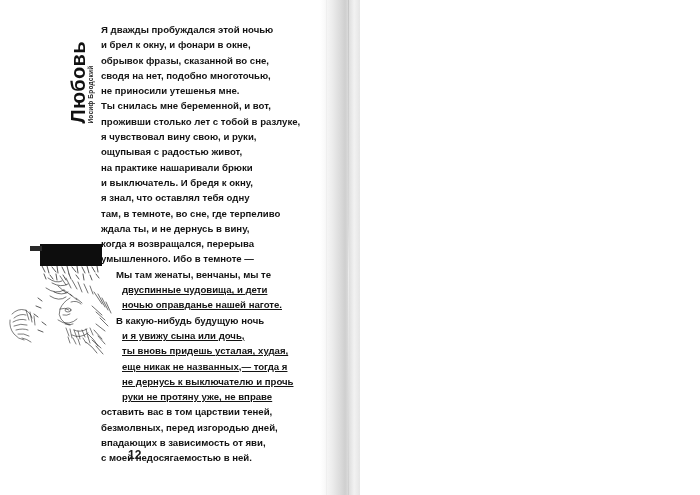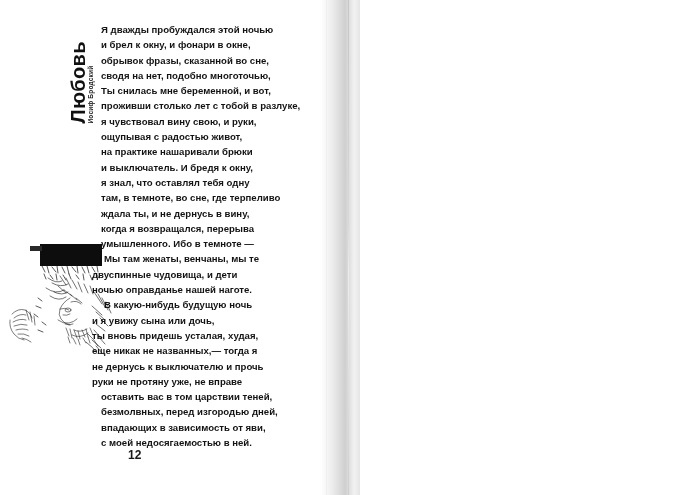--- a/index.html
+++ b/index.html
@@ -54,22 +54,22 @@
   }
 
   
   #poem{
     position:absolute;left:92px;top:22px;width:226px;
     font-size:9.6px;line-height:15.3px;color:#131313;
     font-weight:600;
   }
   #poem .ln{white-space:nowrap;}
   #poem .ind0{margin-left:9px;}
-  #poem .ind1{margin-left:12px;}
-  #poem .ind2{}
+  #poem .ind1{margin-left:24px;}
+  #poem .ind2{margin-left:30px;text-decoration:underline;}
 
   
   #page-number{
     position:absolute;left:128px;top:448px;
     font-size:12px;color:#1a1a1a;font-weight:600;
   }
 
   
   .sketch{position:absolute;}
   #left-sketch{left:8px;top:236px;width:112px;height:126px;}
@@ -86,20 +86,21 @@
     <div id="title-block">
       <div id="vtitle">Любовь</div>
       <div id="vauthor">Иосиф Бродский</div>
     </div>
 
     <div id="poem">
         <div class="ln ind0">Я дважды пробуждался этой ночью</div>
         <div class="ln ind0">и брел к окну, и фонари в окне,</div>
         <div class="ln ind0">обрывок фразы, сказанной во сне,</div>
         <div class="ln ind0">сводя на нет, подобно многоточью,</div>
+        <div class="ln ind0">не приносили утешенья мне.</div>
         <div class="ln ind0">Ты снилась мне беременной, и вот,</div>
         <div class="ln ind0">проживши столько лет с тобой в разлуке,</div>
         <div class="ln ind0">я чувствовал вину свою, и руки,</div>
         <div class="ln ind0">ощупывая с радостью живот,</div>
         <div class="ln ind0">на практике нашаривали брюки</div>
         <div class="ln ind0">и выключатель. И бредя к окну,</div>
         <div class="ln ind0">я знал, что оставлял тебя одну</div>
         <div class="ln ind0">там, в темноте, во сне, где терпеливо</div>
         <div class="ln ind0">ждала ты, и не дернусь в вину,</div>
         <div class="ln ind0">когда я возвращался, перерыва</div>

